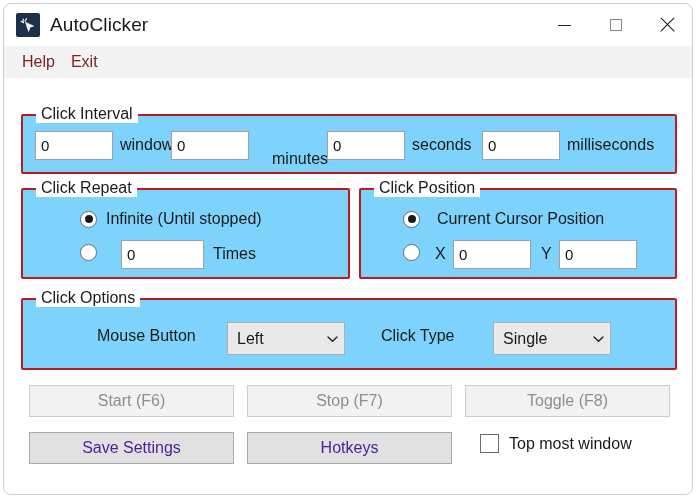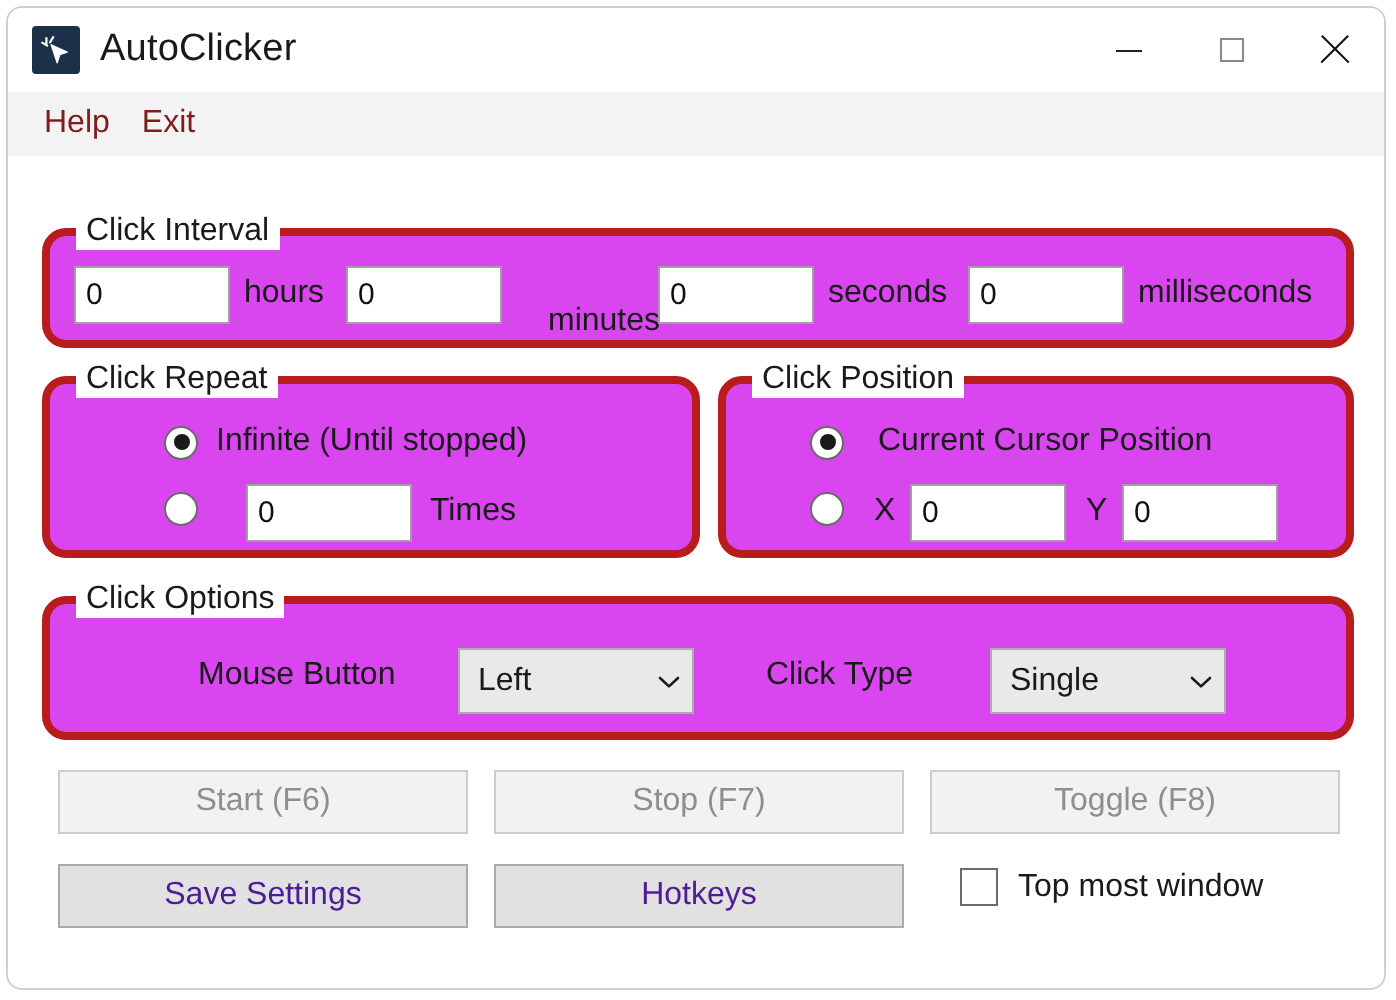--- a/index.html
+++ b/index.html
@@ -115,24 +115,24 @@
   
   .client {
     position: relative;
     background: #ffffff;
     height: calc(100% - 74px);
   }
 
   
   .group {
     position: absolute;
-    border: 4px solid #b91c1c;
-    border-radius: 12px;
-    box-sizing: border-box;
-    background: #d946ef;
+    border: 2px solid #b91c1c;
+    border-radius: 2px;
+    box-sizing: border-box;
+    background: #7dd3fc;
   }
   .group-title {
     position: absolute;
     top: -11px;
     left: 13px;
     background: #ffffff;
     padding: 0 5px;
     font-size: 16px;
     color: #1a1a1a;
     white-space: nowrap;
@@ -280,21 +280,21 @@
     <div class="menu-item">Help</div>
     <div class="menu-item">Exit</div>
   </div>
 
   <div class="client">
 
     <div class="group" style="left:17px; top:36px; width:656px; height:60px;">
       <div class="group-title">Click Interval</div>
 
       <input class="txt" type="text" style="position: absolute; left: 12px; top: 15px; width: 78px;" value="0">
-      <div class="lbl" style="position:absolute; left:97px; top:20px;">hours</div>
+      <div class="lbl" style="position:absolute; left:97px; top:20px;">window</div>
 
       <input class="txt" type="text" style="position: absolute; left: 148px; top: 15px; width: 78px;" value="0">
       <div class="lbl" style="position:absolute; left:233px; top:34px;margin-left:16px;">minutes</div>
 
       <input class="txt" type="text" style="position: absolute; left: 304px; top: 15px; width: 78px;" value="0">
       <div class="lbl" style="position:absolute; left:389px; top:20px;">seconds</div>
 
       <input class="txt" type="text" style="position: absolute; left: 459px; top: 15px; width: 78px;" value="0">
       <div class="lbl" style="position:absolute; left:544px; top:20px;">milliseconds</div>
     </div>

